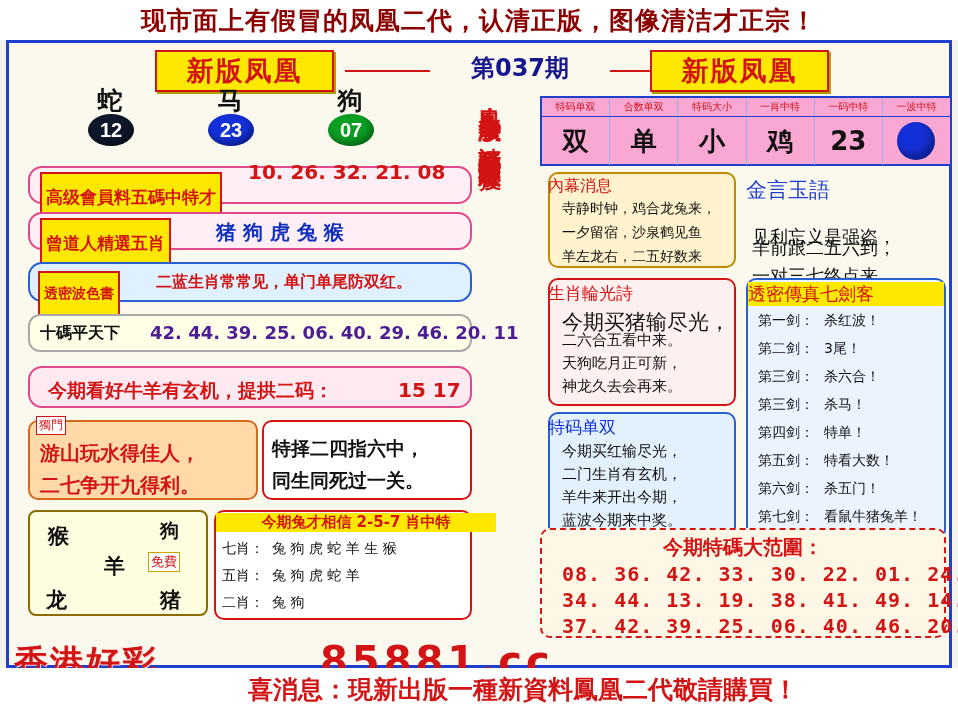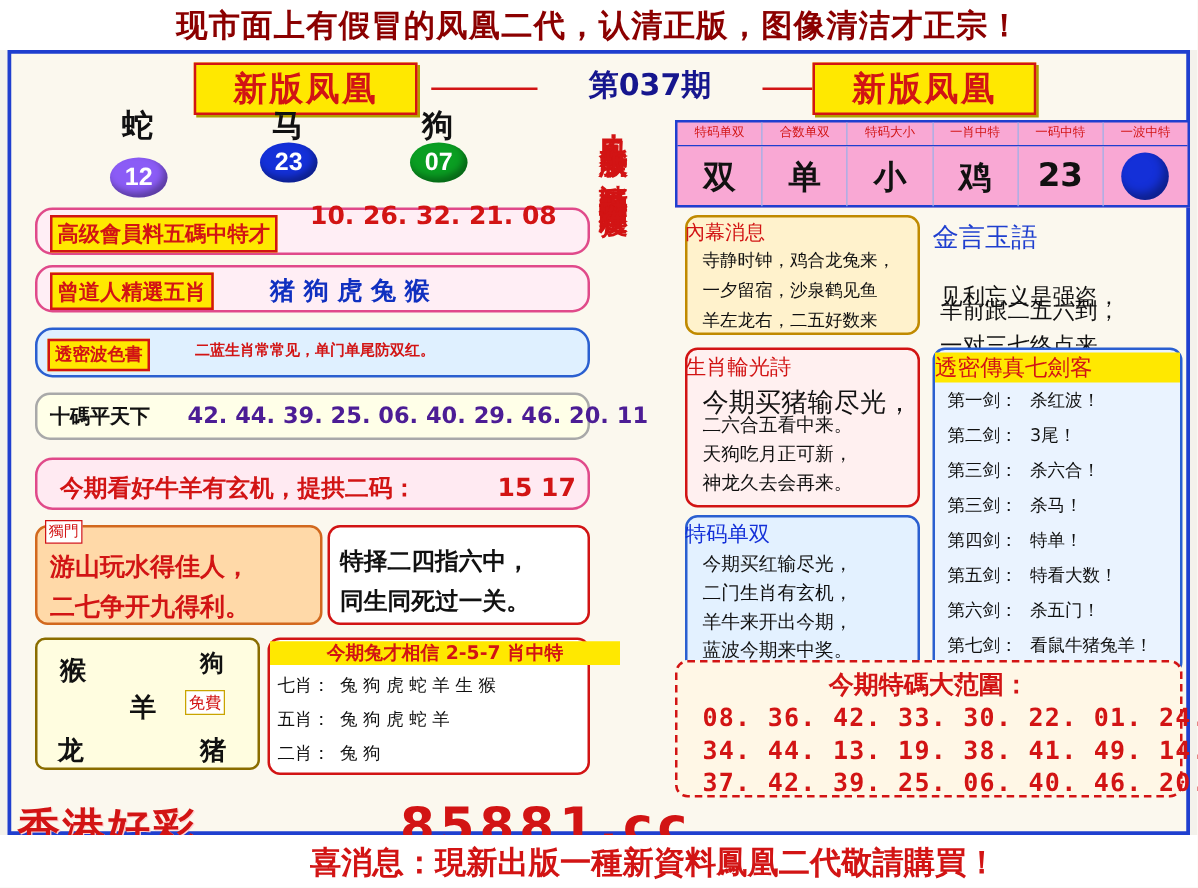--- a/index.html
+++ b/index.html
@@ -63,21 +63,21 @@
     position:absolute;width:46px;height:32px;border-radius:50%;
     display:flex;align-items:center;justify-content:center;
     color:#ffffff;font-weight:bold;font-size:20px;
     font-family:"Liberation Sans",sans-serif;
     box-shadow:inset -3px -4px 6px rgba(0,0,0,.35);
   }
   .tagbox{
     display:inline-flex;align-items:center;justify-content:center;
     background:#ffe800;border:2px solid #d21414;color:#d21414;
     font-family:"DejaVu Sans",sans-serif;font-weight:bold;
-    padding:0 4px;
+    padding:10px 4px;
   }
   .redtxt{color:#d21414;}
   .bluetxt{color:#4c1d95;}
 
   
   .pinkbox{
     position:absolute;border:2px solid #e04a8a;border-radius:14px;
     background:#ffeef5;box-sizing:border-box;
   }
   .bluebox{
@@ -189,35 +189,35 @@
 
   <div class="issue">第037期</div>
 
   <div class="plate left">新版凤凰</div>
   <div class="plate right">新版凤凰</div>
 
   <div class="zodiac" style="left:75px;top:84px;">蛇</div>
   <div class="zodiac" style="left:195px;top:84px;">马</div>
   <div class="zodiac" style="left:315px;top:84px;">狗</div>
 
-  <div class="ball" style="left:88px;top:126px;background:#8b5cf6;">12</div>
+  <div class="ball" style="left:88px;top:114px;background:#0f172a;">12</div>
   <div class="ball" style="left:208px;top:114px;background:#1430d8;">23</div>
   <div class="ball" style="left:328px;top:114px;background:#0a9e22;">07</div>
 
   <div class="pinkbox" style="left:28px;top:166px;width:444px;height:38px;"></div>
   <div class="tagbox" style="position:absolute;left:40px;top:172px;height:26px;font-size:17px;">高级會員料五碼中特才</div>
   <div class="row-line redtxt" style="position:absolute;left:248px;top:160px;font-size:20px;">10. 26. 32. 21. 08</div>
 
   <div class="pinkbox" style="left:28px;top:212px;width:444px;height:38px;"></div>
   <div class="tagbox" style="position:absolute;left:40px;top:218px;height:26px;font-size:17px;">曾道人精選五肖</div>
   <div class="row-line bluetxt" style="position:absolute;left:216px;top:219px;font-size:20px;color:#1030c0;">猪 狗 虎 兔 猴</div>
 
   <div class="bluebox" style="left:28px;top:262px;width:444px;height:40px;background:#dff0ff;"></div>
   <div class="tagbox" style="position:absolute;left:38px;top:271px;height:22px;font-size:14px;background:#ffe800;">透密波色書</div>
-  <div class="row-line redtxt" style="position:absolute;left:156px;top:272px;font-size:12px;">二蓝生肖常常见，单门单尾防双红。</div>
+  <div class="row-line redtxt" style="position:absolute;left:156px;top:272px;font-size:16px;">二蓝生肖常常见，单门单尾防双红。</div>
 
   <div class="yellowbox" style="left:28px;top:314px;width:444px;height:38px;border-color:#a9a9a9;background:#ffffe8;"></div>
   <div class="row-line" style="position:absolute;left:40px;top:323px;font-size:16px;color:#111;">十碼平天下</div>
   <div class="row-line bluetxt" style="position:absolute;left:150px;top:322px;font-size:18px;">42. 44. 39. 25. 06. 40. 29. 46. 20. 11</div>
 
   <div class="pinkbox" style="left:28px;top:366px;width:444px;height:42px;background:#ffeaf2;"></div>
   <div class="row-line redtxt" style="position:absolute;left:48px;top:378px;font-size:19px;">今期看好牛羊有玄机，提拱二码：</div>
   <div class="row-line redtxt" style="position:absolute;left:398px;top:378px;font-size:20px;">15  17</div>
 
   <div class="orangebox" style="left:28px;top:420px;width:230px;height:80px;"></div>

